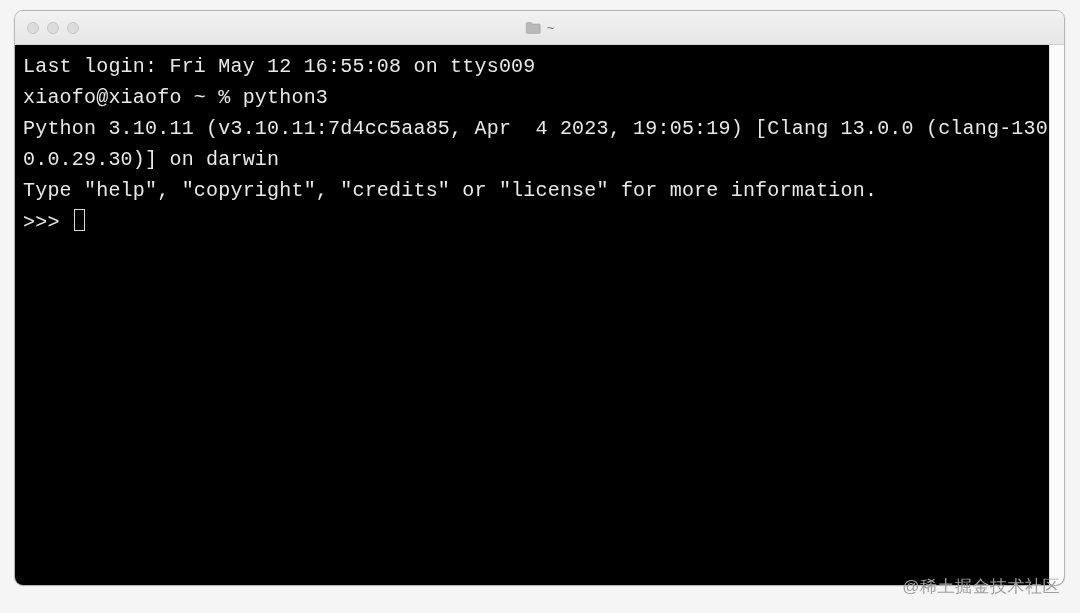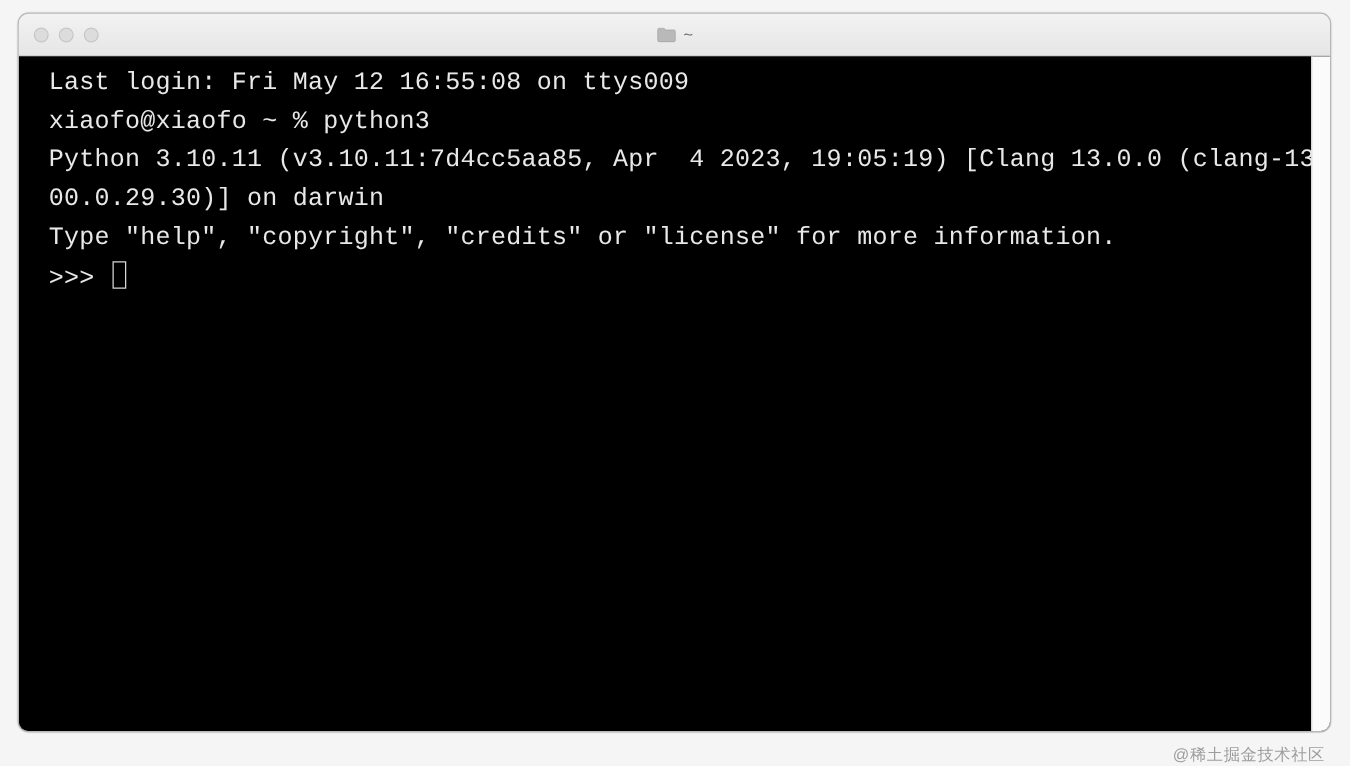--- a/index.html
+++ b/index.html
@@ -68,21 +68,21 @@
       font-size: 13px;
       color: #6c6c6c;
     }
     .terminal {
       position: absolute;
       top: 34px;
       left: 0;
       right: 0;
       bottom: 0;
       background: #000;
-      padding: 6px 8px 6px 24px;
+      padding: 6px 8px 6px 8px;
       overflow: hidden;
     }
     .terminal-content {
       color: #e8e8e8;
       font-size: 20px;
       line-height: 1.55;
       white-space: pre-wrap;
       word-break: break-all;
       font-family: "Menlo", "Monaco", "Courier New", monospace;
       letter-spacing: 0.2px;
@@ -106,23 +106,23 @@
       height: 22px;
       border: 1px solid #d8d8d8;
       margin-left: 2px;
       vertical-align: text-bottom;
       position: relative;
       top: 3px;
     }
     .watermark {
       position: absolute;
       right: 20px;
-      bottom: 0;
+      bottom: 15px;
       font-family: -apple-system, "PingFang SC", "Microsoft YaHei", sans-serif;
-      font-size: 13px;
+      font-size: 17px;
       color: #9d9d9d;
       letter-spacing: 0.5px;
     }
   </style>
 </head>
 <body>
 
 <div class="window">
   <div class="titlebar">
     <div class="traffic-lights">

